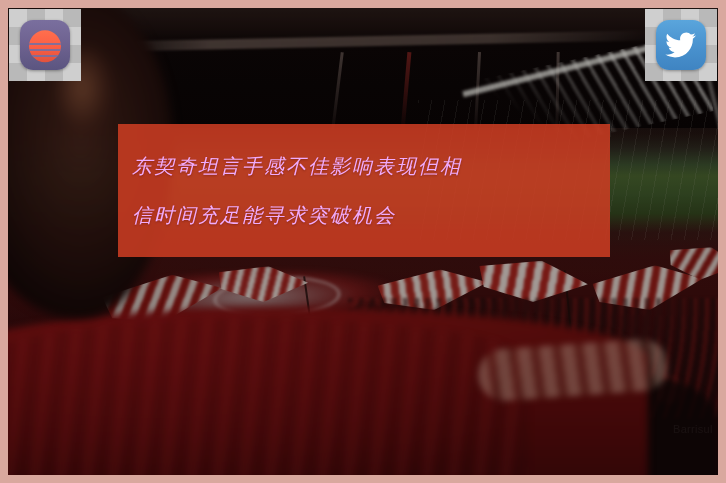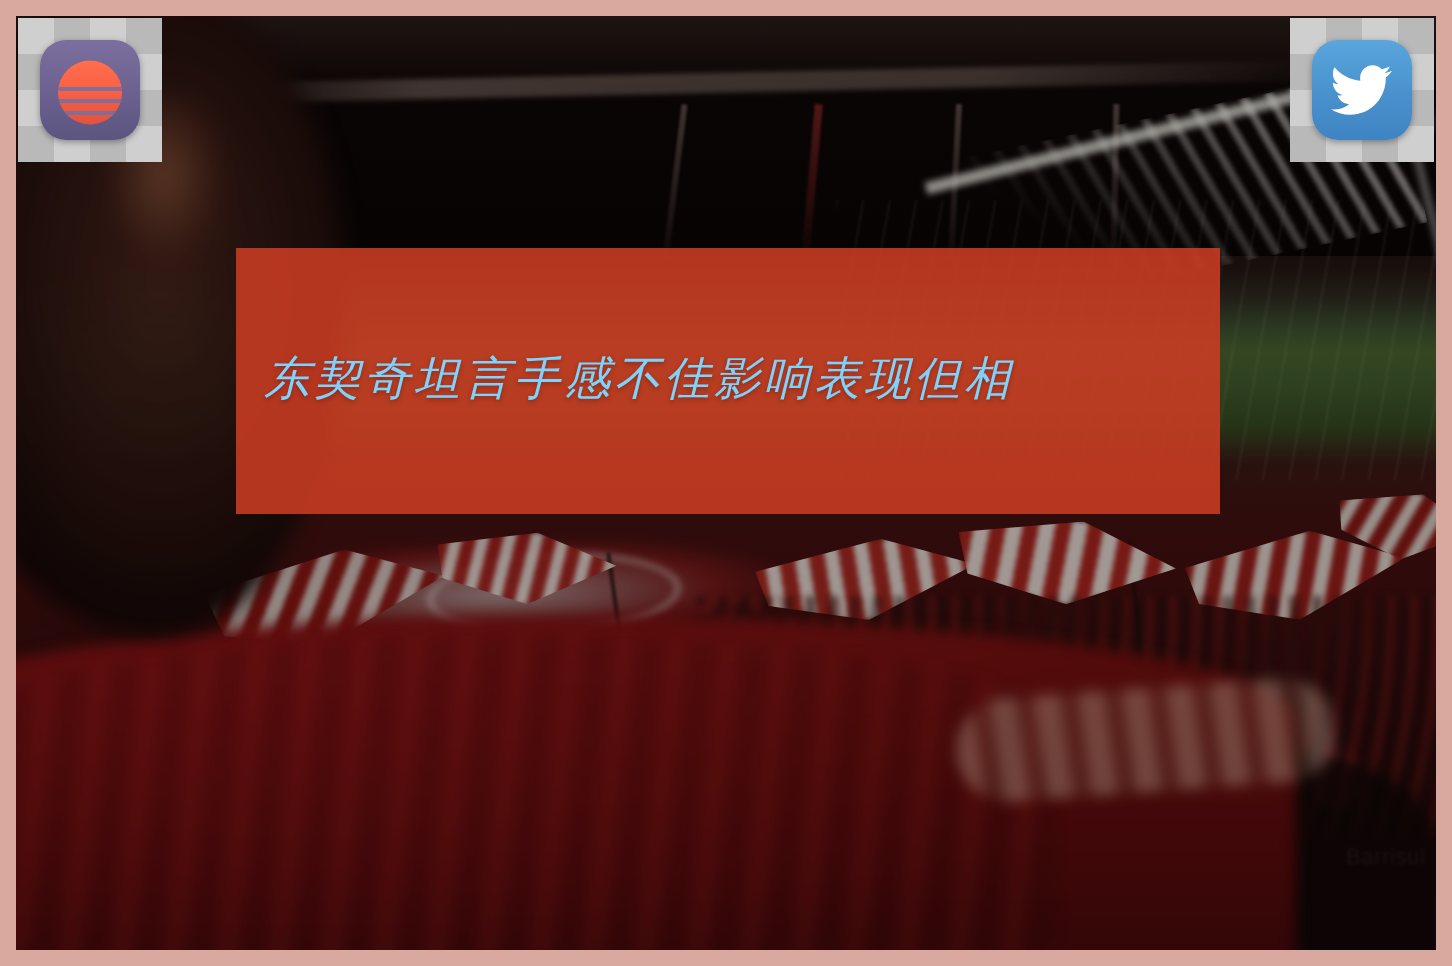--- a/index.html
+++ b/index.html
@@ -215,23 +215,23 @@
     position:absolute;
     left:110px;top:116px;
     width:492px;height:133px;
     background:rgba(203,60,34,.88);
     display:flex;flex-direction:column;
     justify-content:center;
     padding:0 14px;
     box-sizing:border-box;
   }
   .caption-line{
-    color:#7dd3fc;
+    color:#f0abfc;
     font-family:"DejaVu Sans","Liberation Sans",sans-serif;
-    font-size:23px;
+    font-size:20px;
     line-height:49px;
     letter-spacing:2px;
     font-style:italic;
     font-weight:400;
     white-space:nowrap;
     text-shadow:0 1px 2px rgba(90,20,10,.45);
   }
 
   
   .icon-badge{
@@ -333,20 +333,21 @@
 
       <div class="head">
         <div class="ear"></div>
       </div>
 
       <div class="dim"></div>
     </div>
 
     <div class="caption">
       <div class="caption-line">东契奇坦言手感不佳影响表现但相</div>
+      <div class="caption-line">信时间充足能寻求突破机会</div>
     </div>
 
   </div>
 
   <div class="icon-badge tl">
     <div class="icon-tile icon-sunset">
       <div class="sun"></div>
       <div class="sun-bars"></div>
     </div>
   </div>

